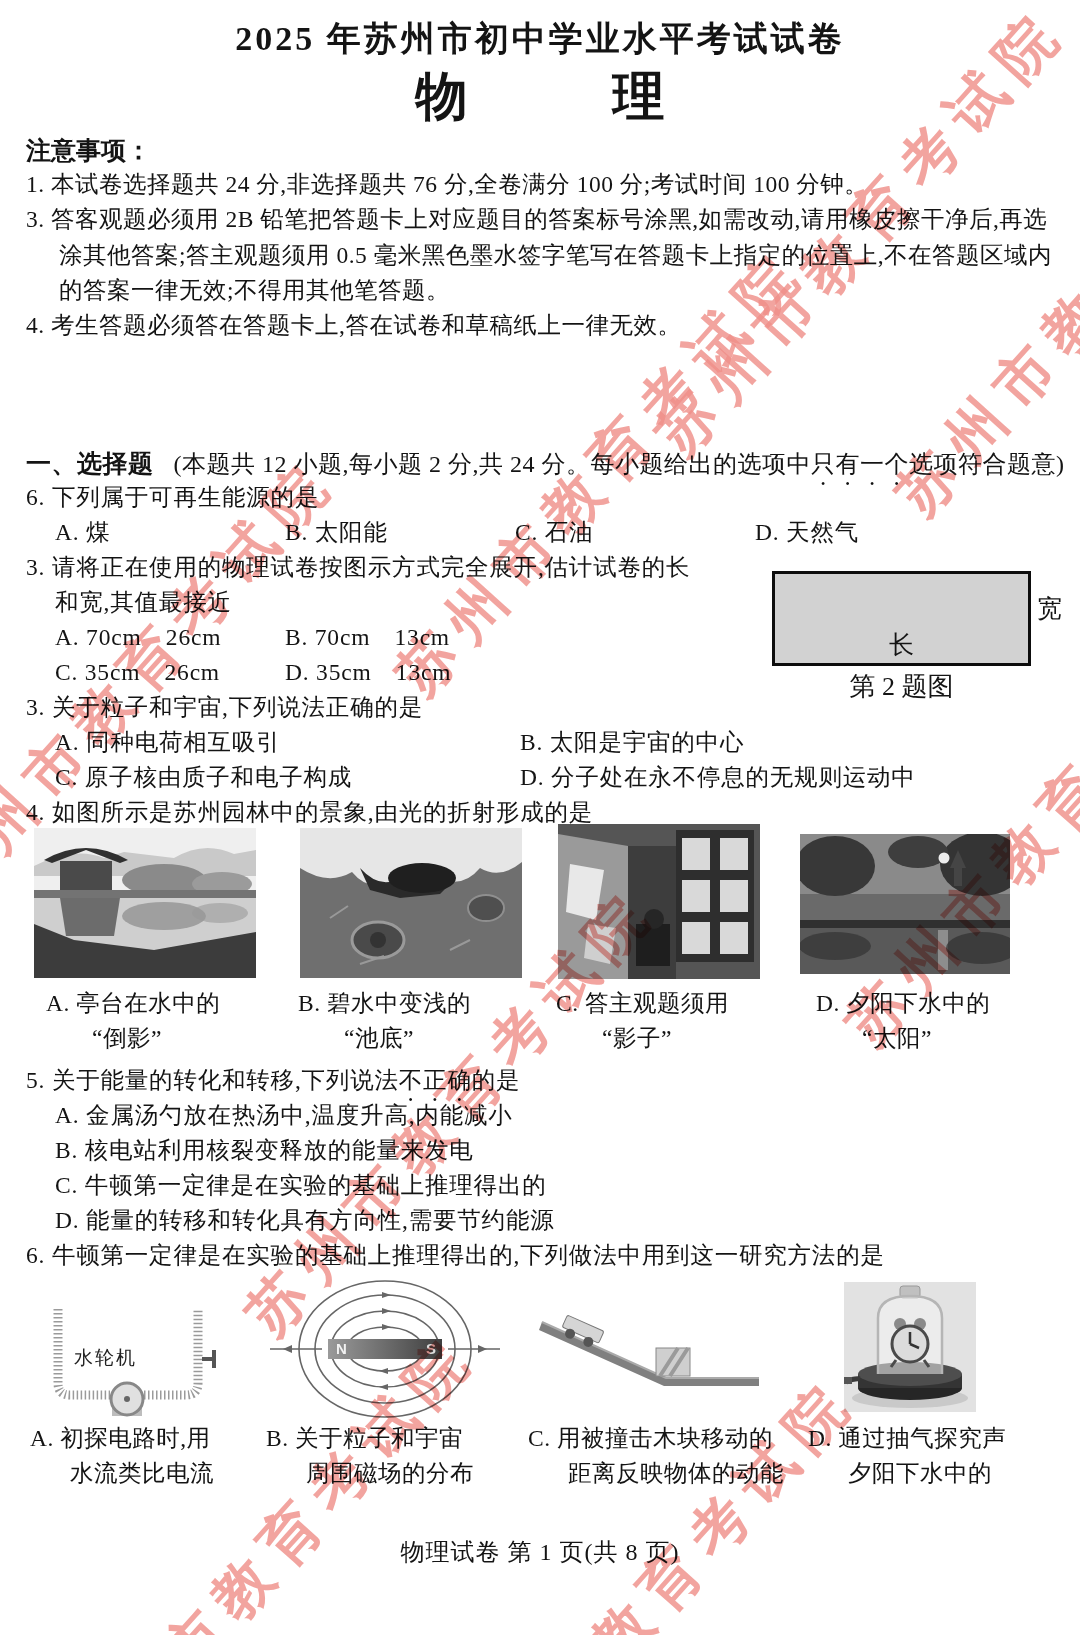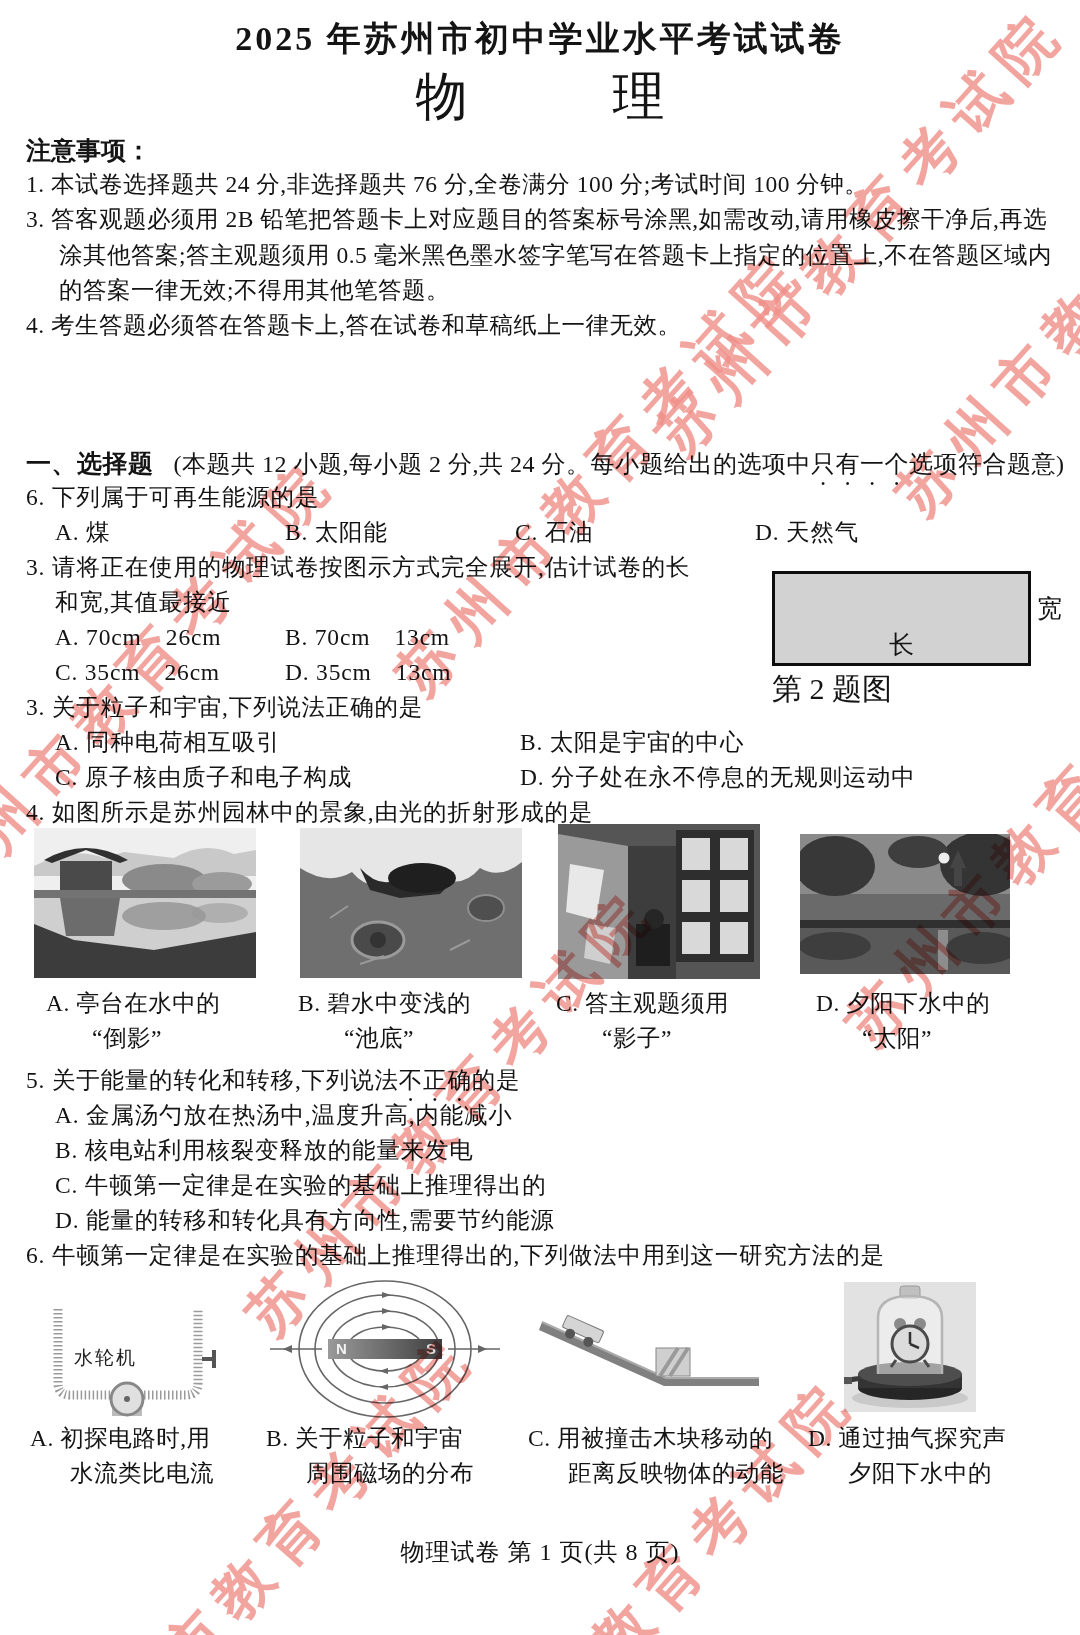--- a/index.html
+++ b/index.html
@@ -1,36 +1,36 @@
 <!DOCTYPE html>
 <html><head>
 <meta charset="utf-8">
 <style>
   *{box-sizing:border-box;margin:0;padding:0}
   html,body{width:1080px;height:1635px}
   body{position:relative;background:#ffffff;overflow:hidden;
        font-family:"Liberation Serif","DejaVu Serif",serif;color:#141414}
   .abs{position:absolute}
   .title{left:0;right:0;top:16px;text-align:center;font-size:34px;font-weight:600;letter-spacing:3px}
-  .subject{left:0;right:0;top:62px;text-align:center;font-size:52px;font-weight:400}
+  .subject{left:0;right:0;top:62px;text-align:center;font-size:52px;font-weight:700}
   .subject span{letter-spacing:145px;margin-right:-145px}
   .h-black{font-family:"Liberation Sans","DejaVu Sans",sans-serif;font-weight:700}
   .notice-head{left:26px;top:134px;font-size:25px}
   .notes{left:26px;top:167px;width:1032px}
   .note{padding-left:33px;text-indent:-33px;font-size:23.5px;line-height:35.3px;letter-spacing:.5px}
   .section{left:26px;top:447px;font-size:24px;letter-spacing:.5px}
   .sec-label{font-size:25px;margin-right:20px}
   .emph{-webkit-text-emphasis:filled dot #111;text-emphasis:filled dot #111;
         -webkit-text-emphasis-position:under right;text-emphasis-position:under right}
   .stem{font-size:23.5px;letter-spacing:.8px;white-space:nowrap}
   .opt{font-size:23.5px;letter-spacing:.8px;white-space:pre}
   .fig2{left:772px;top:571px;width:259px;height:95px;background:#d2d2d2;border:3px solid #0d0d0d}
   .fig2-len{left:772px;top:628px;width:259px;text-align:center;font-size:25px}
   .fig2-wid{left:1037px;top:592px;font-size:25px}
-  .fig2-cap{left:772px;top:669px;width:259px;font-size:30px}
+  .fig2-cap{left:772px;top:669px;width:259px;text-align:center;font-size:26px}
   .pframe{position:absolute}
   .pframe svg{display:block;width:100%;height:100%}
   .cap{position:absolute;font-size:23.5px;letter-spacing:.5px;line-height:35px;white-space:nowrap}
   .cap .l2{padding-left:46px}
   .cap .l2n{padding-left:40px}
   .dlabel{position:absolute;font-size:19px;letter-spacing:2px;color:#222}
   .pole{position:absolute;font-size:15px;font-weight:700;color:#f2f2f2;
         font-family:"Liberation Sans","DejaVu Sans",sans-serif}
   .footer{left:0;right:0;top:1536px;text-align:center;font-size:24px;letter-spacing:1px}
   .wm-layer{position:absolute;left:0;top:0;width:1080px;height:1635px;z-index:6;

